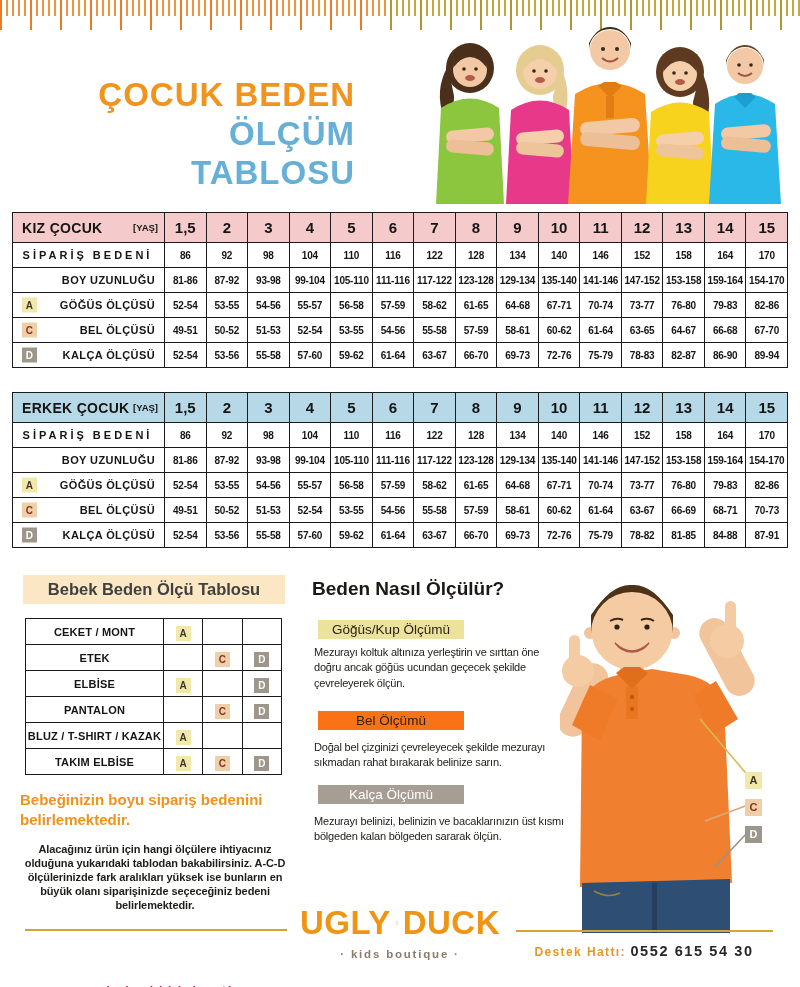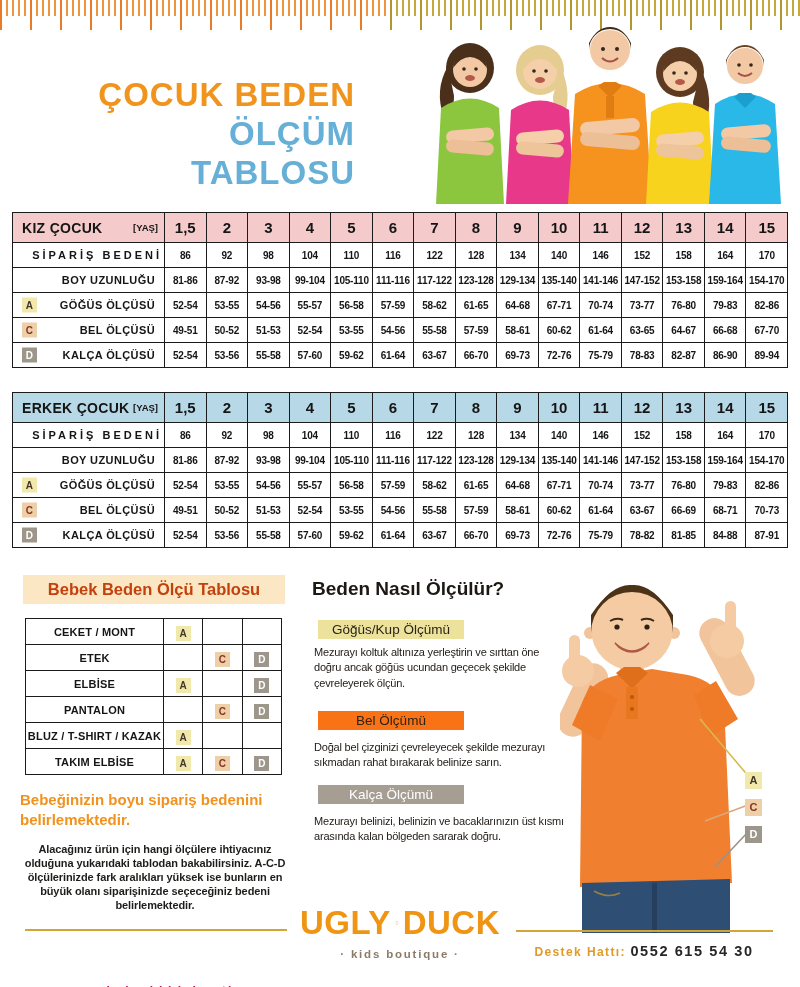--- a/index.html
+++ b/index.html
@@ -35,36 +35,36 @@
   table.size-table { position:absolute; left:12px; width:776px; border-collapse:collapse; table-layout:fixed; }
   .size-table th, .size-table td { border:1.6px solid #1b1b1b; text-align:center; color:#151515;
     white-space:nowrap; overflow:hidden; }
   .size-table thead th { height:30px; font-size:15px; font-weight:bold; }
   .size-table.girls thead th { background:#f4cbca; }
   .size-table.boys  thead th { background:#b7d8e6; }
   .size-table tbody td { height:25px; }
   .size-table td.val { font-size:10px; font-weight:bold; letter-spacing:-0.2px; }
   .size-table .lab { position:relative; text-align:right; padding-right:9px;
     font-size:11px; font-weight:bold; letter-spacing:0.4px; }
-  .size-table .lab.spaced { padding-right:2px; letter-spacing:3px; font-size:11px;margin-top:17px; }
+  .size-table .lab.spaced { text-align:center; padding-right:2px; letter-spacing:3px; font-size:11px;margin-top:17px; }
   .size-table .head-lab { text-align:left; padding:0 6px 0 9px; }
   .head-lab .hl-wrap { display:flex; align-items:center; justify-content:space-between; }
   .head-lab .hl-name { font-size:14px; font-weight:bold; letter-spacing:0.3px; }
   .head-lab .hl-unit { font-size:9.5px; font-weight:bold; }
 
   .badge { display:inline-block; width:15px; height:15px; line-height:15px; text-align:center;
     font-size:10px; font-weight:bold; }
   .badge-A { background:#f1e8ab; color:#40372a; }
   .badge-C { background:#eed0a8; color:#8a3222; }
   .badge-D { background:#9d968b; color:#ffffff; }
   .lab .badge { position:absolute; left:9px; top:50%; transform:translateY(-50%); }
 
   
   .baby-title { position:absolute; left:23px; top:575px; width:262px; height:29px; background:#fbe7c4;
-    text-align:center; line-height:29px; font-size:16.5px; font-weight:bold; color:#c2410c; }
+    text-align:center; line-height:29px; font-size:16.5px; font-weight:bold; color:#404040; }
   table.baby-table { position:absolute; left:25px; top:618px; width:257px; border-collapse:collapse; table-layout:fixed; }
   .baby-table td { border:1.6px solid #1b1b1b; height:26px; text-align:center; }
   .baby-table td.b-lab { font-size:11px; font-weight:bold; color:#151515; letter-spacing:0.2px; }
 
   
   .howto-title { position:absolute; left:312px; top:578px; font-size:19px; font-weight:bold; color:#1c1813; }
   .how-bar { position:absolute; left:318px; width:146px; height:19px; text-align:center; line-height:19px;
     font-size:13.5px; font-weight:normal; color:#2a2418; }
   .how-bar.yellow { background:#ece29c; }
   .how-bar.peach  { background:#f97316; }
@@ -504,21 +504,21 @@
       </tbody>
     </table>
 
   <div class="howto-title">Beden Nasıl Ölçülür?</div>
   <div id="howto-sections">
       <div class="how-bar yellow" style="top: 620px;">Göğüs/Kup Ölçümü</div>
       <div class="how-text" style="top: 645px;">Mezurayı koltuk altınıza yerleştirin ve sırttan öne doğru ancak göğüs ucundan geçecek şekilde çevreleyerek ölçün.</div>
       <div class="how-bar peach" style="top: 711px;">Bel Ölçümü</div>
       <div class="how-text" style="top: 740px;">Doğal bel çizginizi çevreleyecek şekilde mezurayı sıkmadan rahat bırakarak belinize sarın.</div>
       <div class="how-bar gray" style="top: 785px;">Kalça Ölçümü</div>
-      <div class="how-text" style="top: 814px;">Mezurayı belinizi, belinizin ve bacaklarınızın üst kısmı arasında kalan bölgeden sararak doğru.</div>
+      <div class="how-text" style="top: 814px;">Mezurayı belinizi, belinizin ve bacaklarınızın üst kısmı bölgeden kalan bölgeden sararak ölçün.</div>
     </div>
 
   <div class="note-highlight">Bebeğinizin boyu sipariş bedenini belirlemektedir.</div>
   <div class="note-body">Alacağınız ürün için hangi ölçülere ihtiyacınız olduğuna yukarıdaki tablodan bakabilirsiniz. A-C-D ölçülerinizde fark aralıkları yüksek ise bunların en büyük olanı siparişinizde seçeceğiniz bedeni belirlemektedir.</div>
 
   <svg class="figure-svg" viewBox="0 0 240 380" aria-hidden="true">
 
     <rect x="8" y="108" width="30" height="78" rx="15" fill="#f2c49c" transform="rotate(25 23 147)"></rect>
     <circle cx="18" cy="118" r="16" fill="#f5cba3"></circle>
     <rect x="9" y="82" width="11" height="32" rx="5.5" fill="#f5cba3"></rect>

